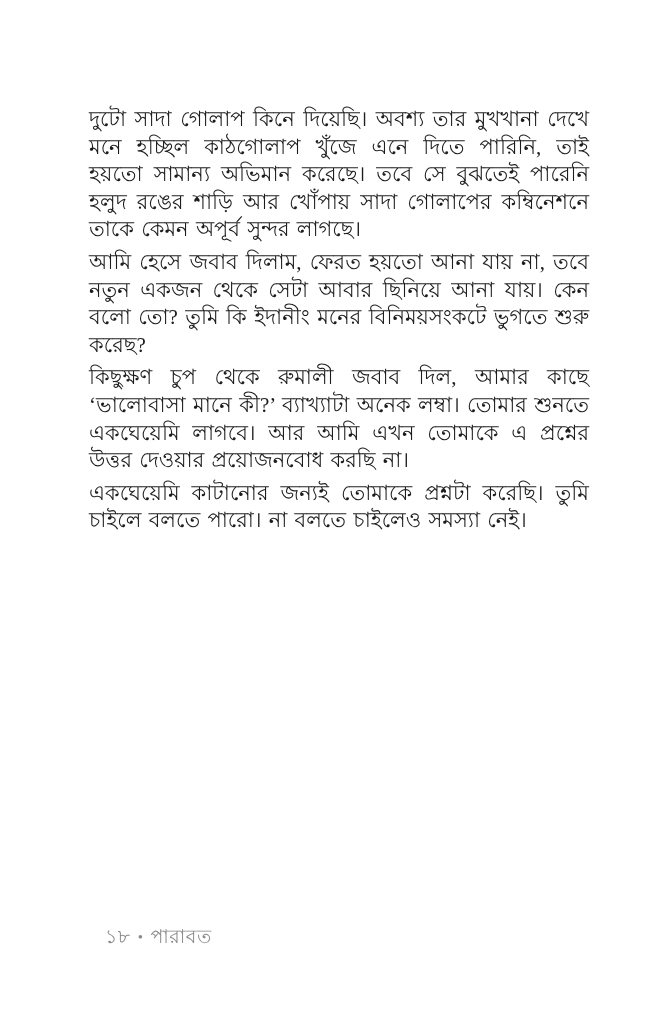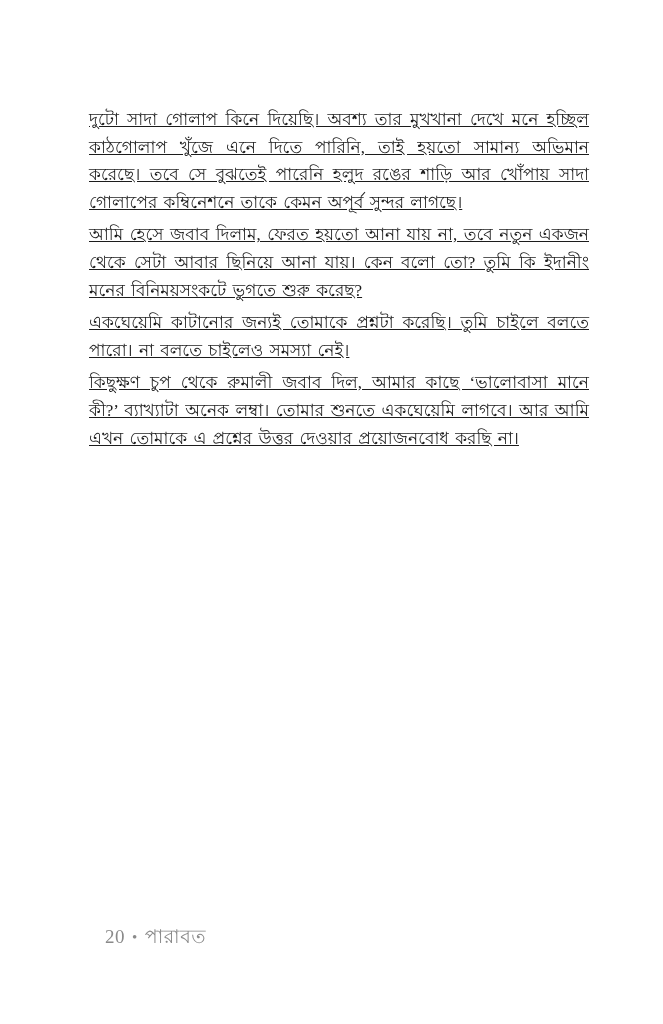--- a/index.html
+++ b/index.html
@@ -17,27 +17,26 @@
   }
   .body-text {
     position: absolute;
     left: 89px;
     top: 106px;
     width: 500px;
     color: #1c1c1c;
   }
   .body-text p {
     margin: 0 0 5px 0;
-    font-size: 17px;
+    font-size: 21px;
     line-height: 27.6px;
     text-align: justify;
     text-justify: inter-word;
     word-spacing: 2px;
     color: #1c1c1c;
-    text-decoration: underline;
   }
   .page-footer {
     position: absolute;
     left: 105px;
     top: 924px;
     font-size: 19px;
     line-height: 26px;
     color: #8a8a8a;
     letter-spacing: 0.5px;
     white-space: nowrap;
@@ -51,21 +50,21 @@
   }
 </style>
 </head>
 <body>
 
 <div class="book-page">
 
   <div class="body-text">
     <p>দুটো সাদা গোলাপ কিনে দিয়েছি। অবশ্য তার মুখখানা দেখে মনে হচ্ছিল কাঠগোলাপ খুঁজে এনে দিতে পারিনি, তাই হয়তো সামান্য অভিমান করেছে। তবে সে বুঝতেই পারেনি হলুদ রঙের শাড়ি আর খোঁপায় সাদা গোলাপের কম্বিনেশনে তাকে কেমন অপূর্ব সুন্দর লাগছে।</p>
     <p>আমি হেসে জবাব দিলাম, ফেরত হয়তো আনা যায় না, তবে নতুন একজন থেকে সেটা আবার ছিনিয়ে আনা যায়। কেন বলো তো? তুমি কি ইদানীং মনের বিনিময়সংকটে ভুগতে শুরু করেছ?</p>
+    <p>কিছুক্ষণ চুপ থেকে রুমালী জবাব দিল, আমার কাছে ‘ভালোবাসা মানে কী?’ ব্যাখ্যাটা অনেক লম্বা। তোমার শুনতে একঘেয়েমি লাগবে। আর আমি এখন তোমাকে এ প্রশ্নের উত্তর দেওয়ার প্রয়োজনবোধ করছি না।</p>
     <p>একঘেয়েমি কাটানোর জন্যই তোমাকে প্রশ্নটা করেছি। তুমি চাইলে বলতে পারো। না বলতে চাইলেও সমস্যা নেই।</p>
-    <p>কিছুক্ষণ চুপ থেকে রুমালী জবাব দিল, আমার কাছে ‘ভালোবাসা মানে কী?’ ব্যাখ্যাটা অনেক লম্বা। তোমার শুনতে একঘেয়েমি লাগবে। আর আমি এখন তোমাকে এ প্রশ্নের উত্তর দেওয়ার প্রয়োজনবোধ করছি না।</p>
   </div>
 
   <div class="page-footer">
-    <span>20</span><span class="sep">•</span><span>পারাবত</span>
+    <span>১৮</span><span class="sep">•</span><span>পারাবত</span>
   </div>
 
 </div>
 
 </body></html>

